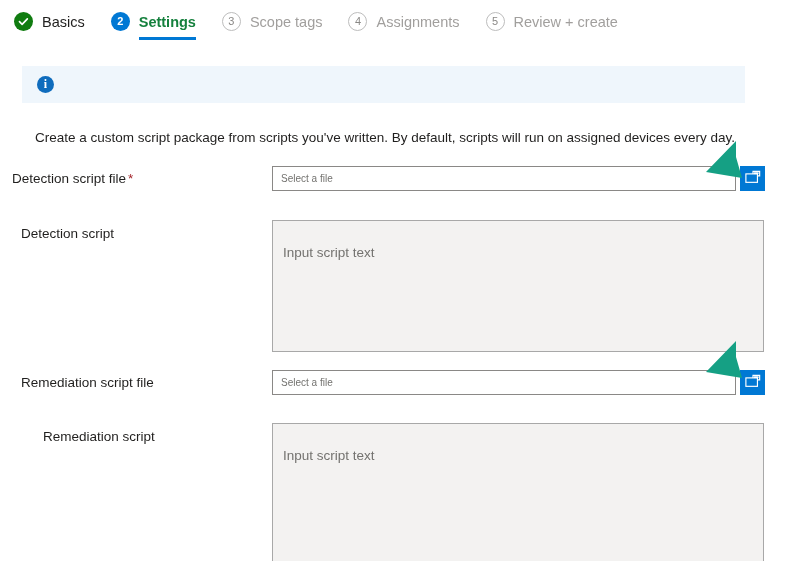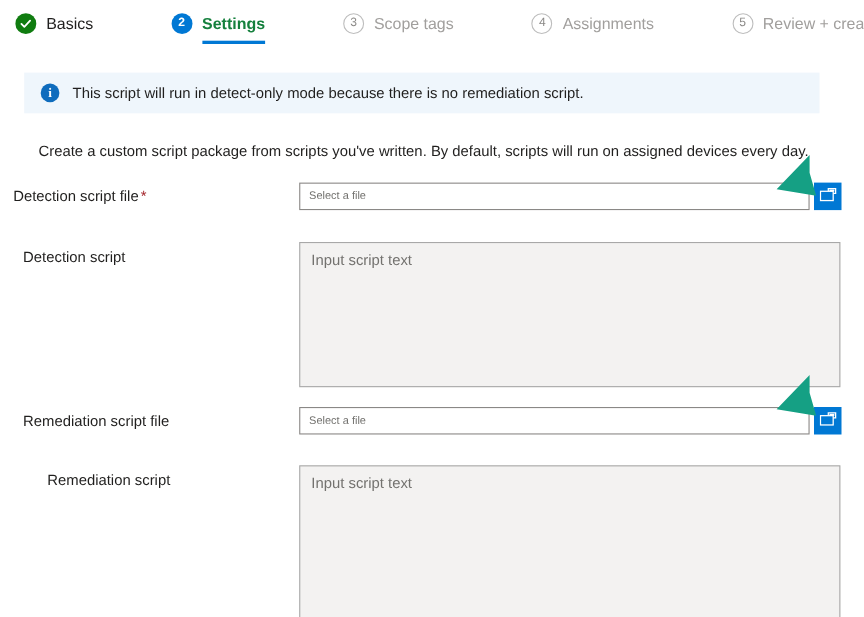--- a/index.html
+++ b/index.html
@@ -16,21 +16,20 @@
     position: relative;
   }
 
   
   .wizard-steps {
     display: flex;
     align-items: flex-start;
     padding: 12px 0 0 14px;
     height: 38px;
     box-sizing: border-box;
-    gap: 45px;
   }
   .step {
     display: flex;
     align-items: center;
     margin-right: 26px;
     position: relative;
     padding-bottom: 9px;
     cursor: pointer;
   }
   .step-marker {
@@ -167,21 +166,21 @@
   .script-area {
     position: absolute;
     left: 272px;
     width: 492px;
     box-sizing: border-box;
     background: #f3f2f1;
     border: 1px solid #a8a8a8;
     font-family: "Liberation Sans", sans-serif;
     font-size: 13.5px;
     color: #323130;
-    padding: 8px 10px;
+    padding: 24px 10px;
     resize: none;
     outline: none;
     overflow: hidden;
   }
   .script-area::placeholder { color: #73726f; opacity: 1; }
 
   
   #lbl-detect-file   { left: 12px; top: 171px; }
   #in-detect-file    { top: 166px; }
   #btn-detect-browse { top: 166px; }
@@ -235,21 +234,20 @@
 
   <div class="step is-pending">
     <span class="step-marker pending">5</span>
     <span class="step-label">Review + create</span>
   </div>
 
 </div>
 
 <div class="info-banner">
   <span class="info-icon">i</span>
-  <span class="info-text">This script will run in detect-only mode because there is no remediation script.</span>
 </div>
 
 <div class="description">Create a custom script package from scripts you've written. By default, scripts will run on assigned devices every day.</div>
 
 <div class="field-label" id="lbl-detect-file">
   <span>Detection script file</span><span class="req-star">*</span>
 </div>
 <input class="text-input" id="in-detect-file" type="text" placeholder="Select a file" style="">
 <button class="browse-btn" id="btn-detect-browse">
   <span>

